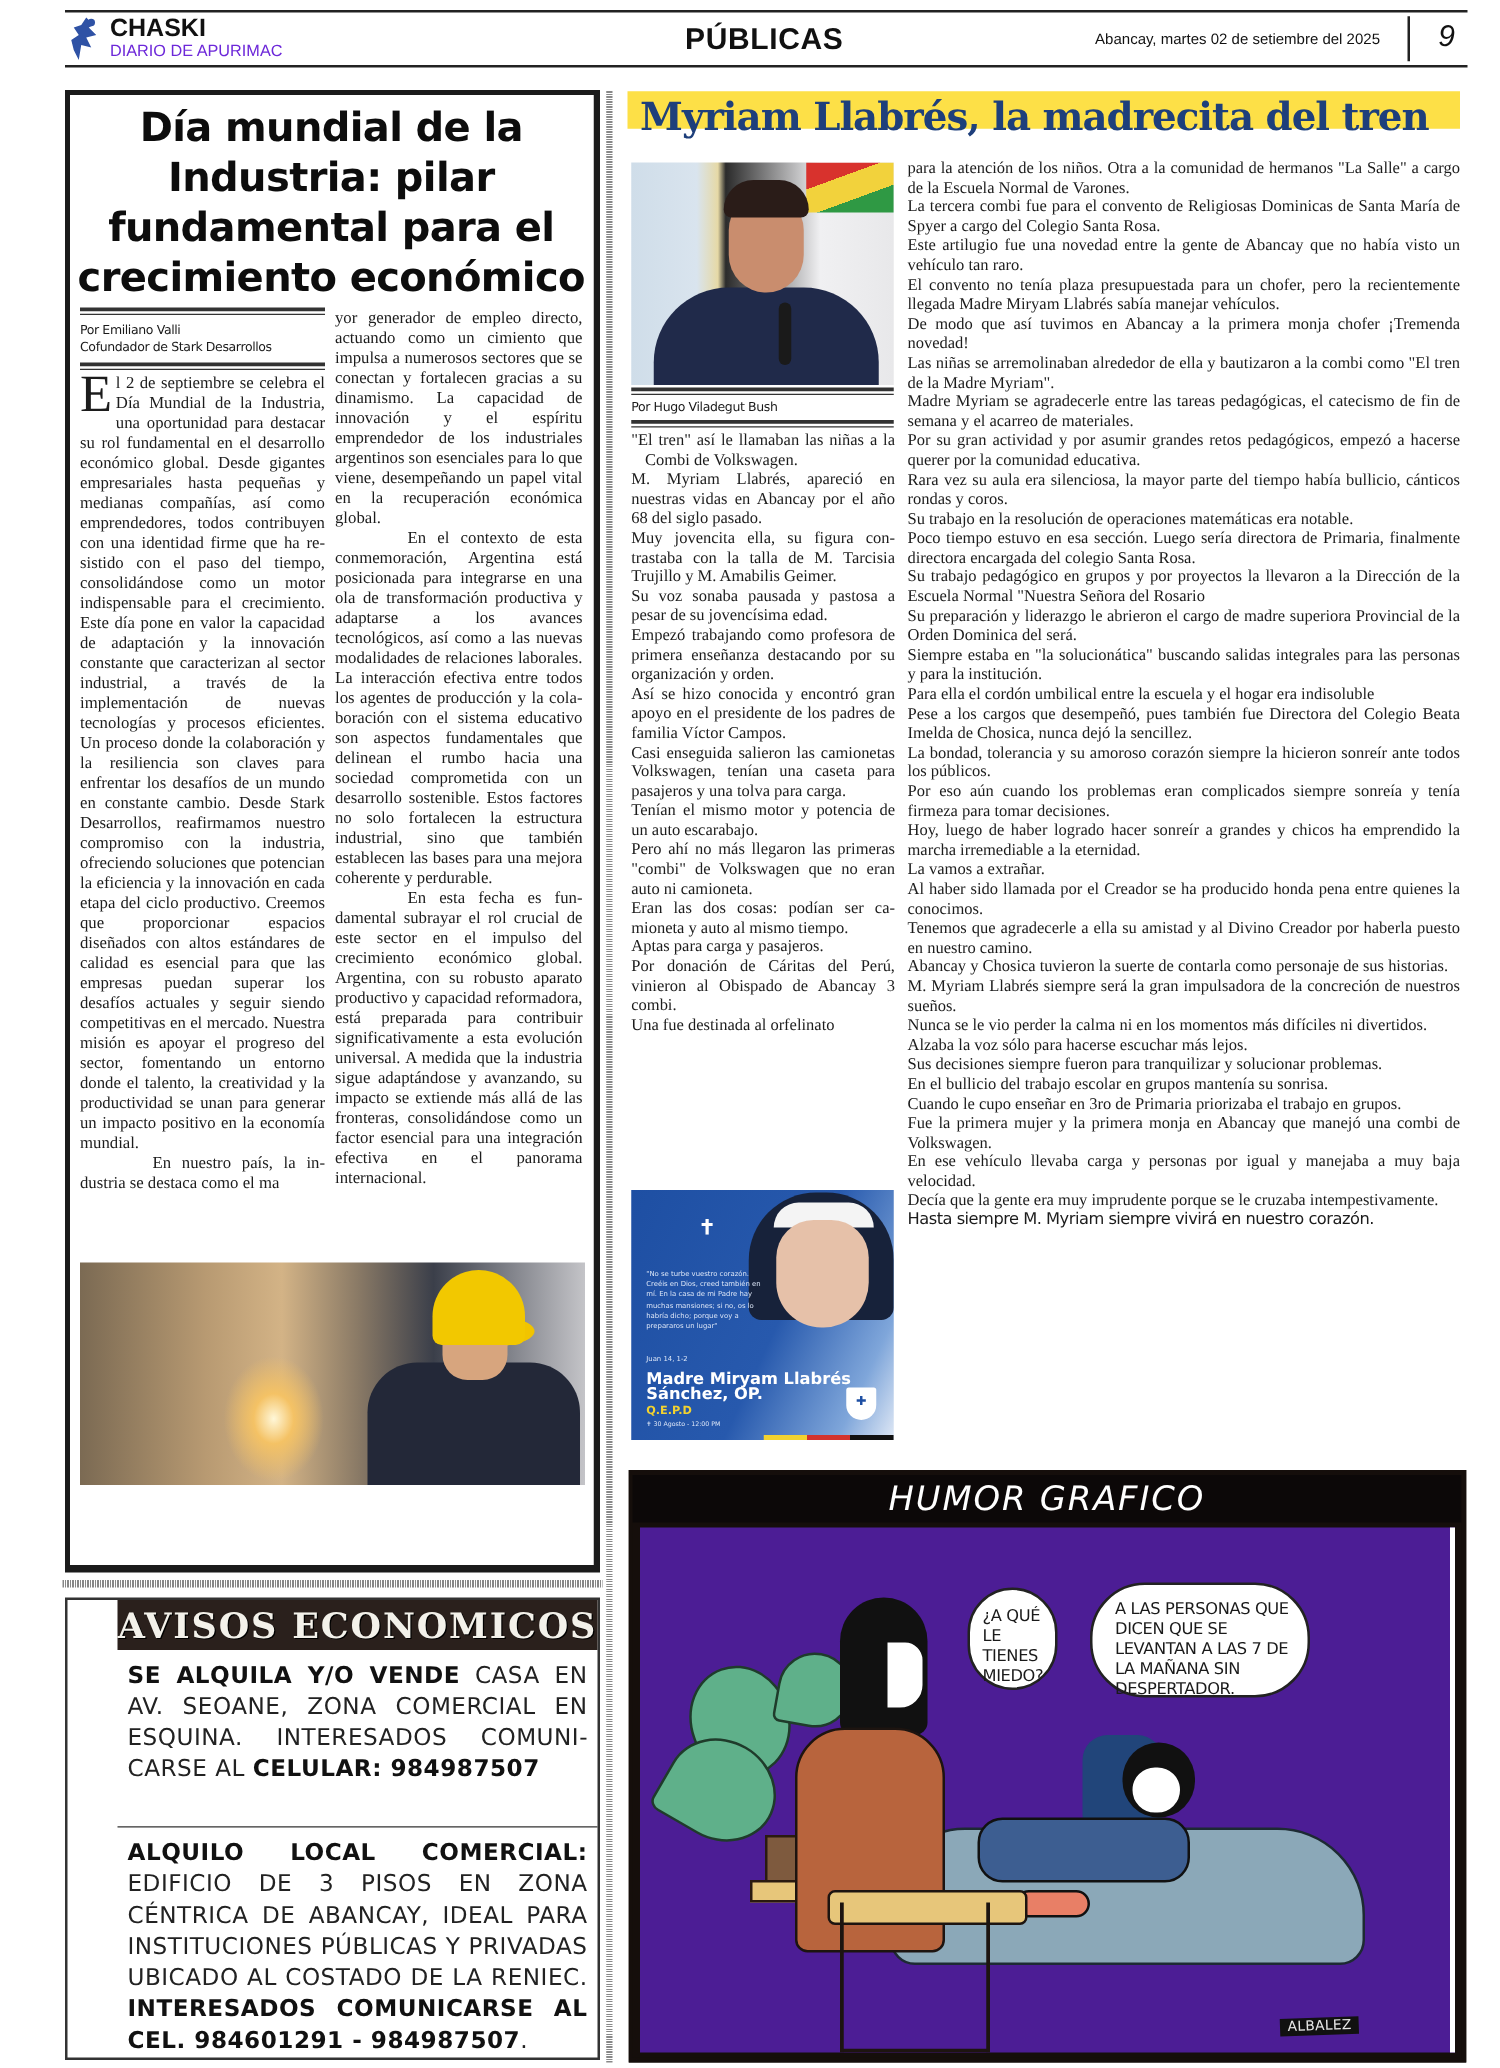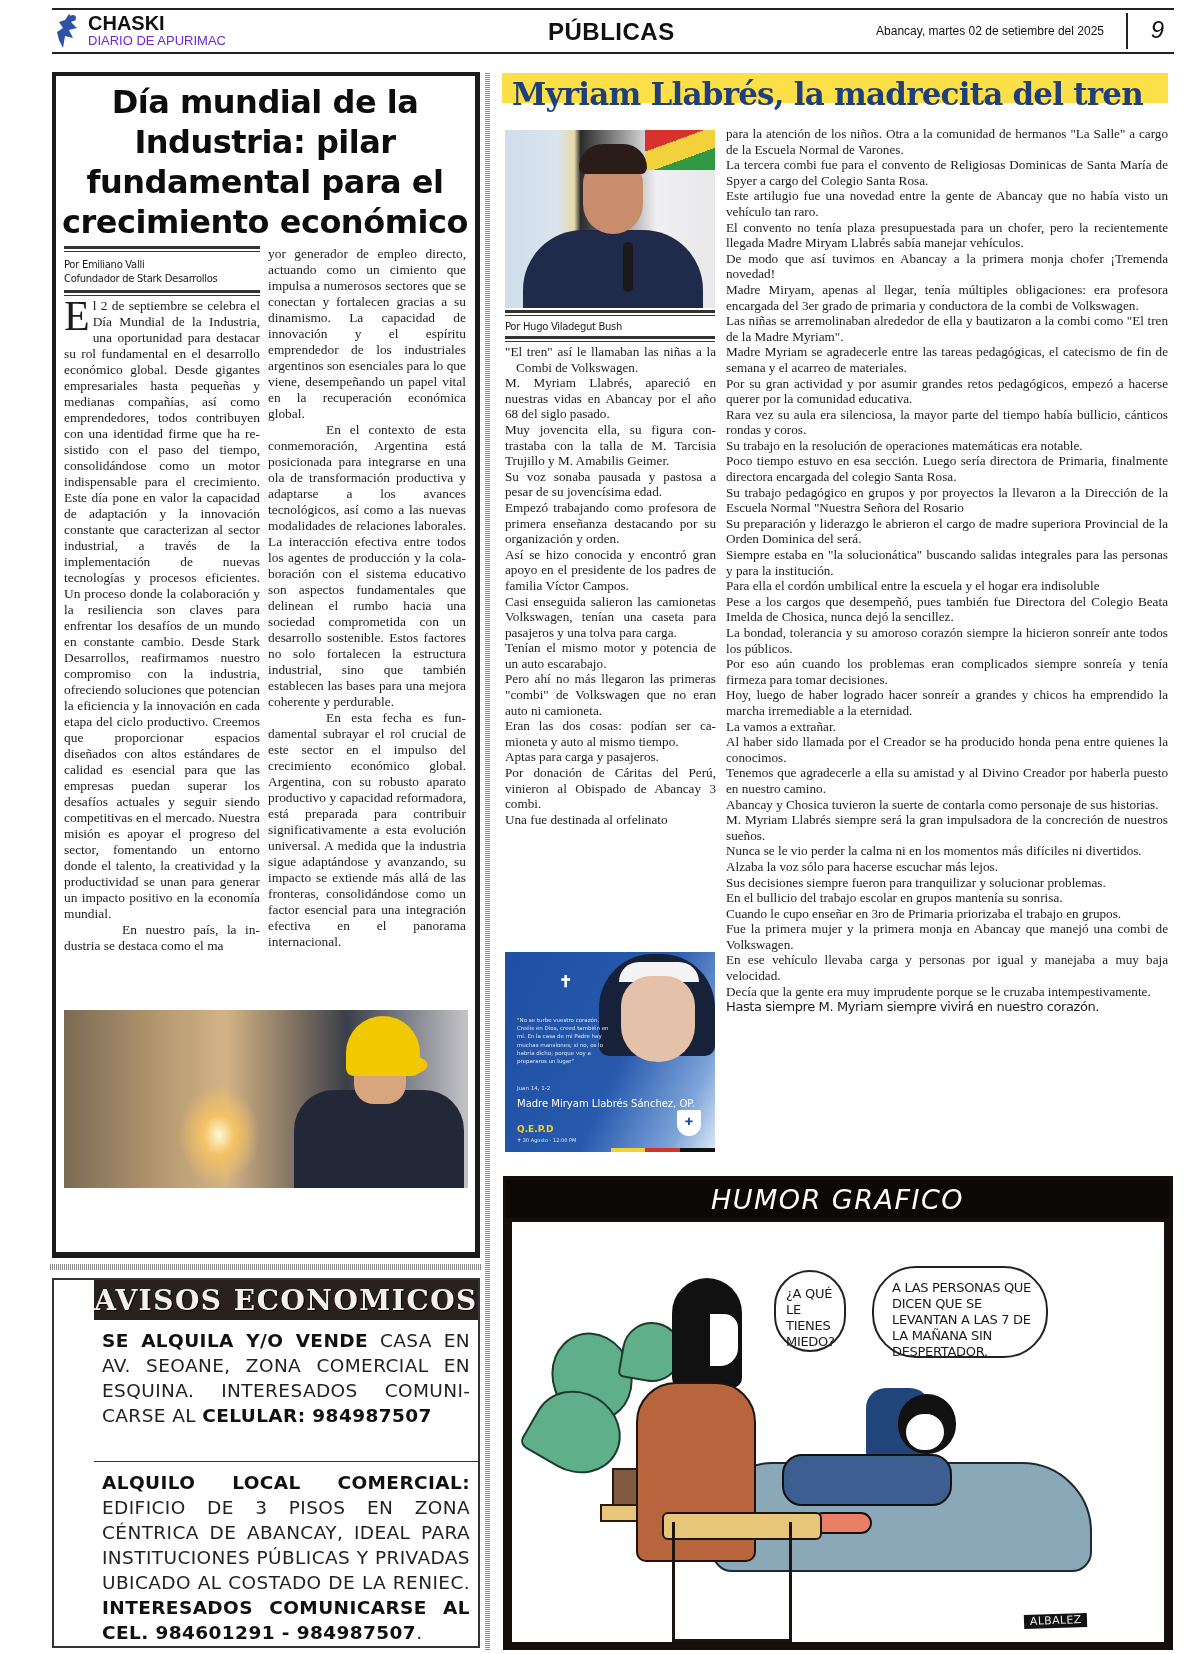--- a/index.html
+++ b/index.html
@@ -91,33 +91,33 @@
 
   
   .obituary { position: absolute; left: 505px; top: 952px; width: 210px; height: 200px;
     background: linear-gradient(115deg, #1e4fa3 0%, #2759ad 55%, #7fa6da 85%, #dfe8f5 100%); overflow: hidden; color: #fff; }
   .ob-veil { position: absolute; left: 94px; top: 2px; width: 116px; height: 102px; background: #17223a; border-radius: 54px 54px 10px 10px; }
   .ob-wimple { position: absolute; left: 114px; top: 10px; width: 80px; height: 20px; background: #f4f4f4; border-radius: 40px 40px 0 0; }
   .ob-face { position: absolute; left: 116px; top: 24px; width: 74px; height: 86px; background: #e6c1a9; border-radius: 30px 30px 36px 36px; }
   .ob-cross { position: absolute; left: 54px; top: 20px; font-size: 16px; font-weight: bold; }
   .ob-quote { position: absolute; left: 12px; top: 64px; width: 92px; font-family: "DejaVu Sans", sans-serif; font-size: 5.5px; line-height: 8.2px; color: #dce6f7; }
   .ob-ref { position: absolute; left: 12px; top: 133px; font-family: "DejaVu Sans", sans-serif; font-size: 5.5px; color: #dce6f7; }
-  .ob-name { position: absolute; left: 12px; top: 146px; font-family: "DejaVu Sans", sans-serif; font-weight: normal; font-size: 10px; line-height: 12px; }
+  .ob-name { position: absolute; left: 12px; top: 146px; font-family: "DejaVu Sans", sans-serif; font-weight: bold; font-size: 13px; line-height: 12px; }
   .ob-qepd { position: absolute; left: 12px; top: 172px; font-family: "DejaVu Sans", sans-serif; font-weight: bold; font-size: 9px; color: #f2d230; }
   .ob-date { position: absolute; left: 12px; top: 185px; font-family: "DejaVu Sans", sans-serif; font-size: 5px; color: #dce6f7; }
   .ob-shield { position: absolute; left: 172px; top: 158px; width: 24px; height: 26px; background: #fff; border-radius: 2px 2px 12px 12px; color: #1e4fa3; font-size: 10px; text-align: center; line-height: 24px; }
   .ob-band { position: absolute; left: 106px; top: 196px; width: 104px; height: 4px;
     background: linear-gradient(90deg, #f2d230 0 33%, #d3332d 33% 66%, #111 66%); }
 
   
   .humor { position: absolute; left: 503px; top: 1176px; width: 670px; height: 474px;
     border: 4px solid #150e0b; border-left-width: 3px; background: #150e0b; }
   .humor-title { height: 38px; background: #0c0808; color: #fff; text-align: center;
     font-family: "DejaVu Sans", sans-serif; font-size: 27px; line-height: 40px; letter-spacing: 1.5px; font-style: italic; }
-  .comic { position: absolute; left: 6px; top: 42px; width: 652px; height: 420px; background: #ffffff; overflow: hidden; border-right: 4px solid #fff; }
+  .comic { position: absolute; left: 6px; top: 42px; width: 652px; height: 420px; background: #4c1d95; overflow: hidden; border-right: 4px solid #fff; }
   .bubble { position: absolute; background: #fff; border: 2px solid #222; color: #1a1a1a;
     font-family: "DejaVu Sans", sans-serif; text-transform: uppercase; font-size: 13px; line-height: 16px; letter-spacing: -0.3px; }
   .b1 { left: 262px; top: 48px; width: 72px; height: 82px; border-radius: 38px; padding: 14px 6px 0 10px; }
   .b2 { left: 360px; top: 44px; width: 176px; height: 92px; border-radius: 44px; padding: 12px 8px 0 18px; }
   .plant-leaf { position: absolute; background: #5fb08a; border: 2px solid #1f3b2b; border-radius: 50% 50% 50% 10%; }
   .pot { position: absolute; left: 100px; top: 246px; width: 30px; height: 40px; background: #7e5a3e; border: 2px solid #2a1a10; }
   .table { position: absolute; left: 88px; top: 282px; width: 60px; height: 18px; background: #e7c67a; border: 2px solid #2a1a10; }
   .sofa { position: absolute; left: 200px; top: 240px; width: 380px; height: 110px; background: #8ba8b8; border: 2px solid #1d2a33; border-radius: 60px 70px 20px 20px; }
   .therapist-body { position: absolute; left: 124px; top: 160px; width: 120px; height: 180px; background: #b8643d; border: 2px solid #1d1410; border-radius: 40px 40px 10px 10px; }
   .therapist-hair { position: absolute; left: 160px; top: 56px; width: 70px; height: 110px; background: #111; border-radius: 35px 35px 10px 10px; }
@@ -239,21 +239,20 @@
   <div class="ob-band"></div>
 </div>
 
 <div class="ra-col2">
   <div class="body-text" id="ra-col2-body">
       <p>para la atención de los niños. Otra a la comunidad de hermanos "La Sa­lle" a cargo de la Escuela Normal de Varones.</p>
       <p>La tercera combi fue para el convento de Religiosas Dominicas de Santa María de Spyer a cargo del Colegio Santa Rosa.</p>
       <p>Este artilugio fue una novedad entre la gente de Abancay que no había visto un vehículo tan raro.</p>
       <p>El convento no tenía plaza presupuestada para un chofer, pero la recien­temente llegada Madre Miryam Llabrés sabía manejar vehículos.</p>
       <p>De modo que así tuvimos en Abancay a la primera monja chofer ¡Tre­menda novedad!</p>
-      <p>Madre Miryam, apenas al llegar, tenía múltiples obligaciones: era profe­sora encargada del 3er grado de primaria y conductora de la combi de Volkswagen.</p>
       <p>Las niñas se arremolinaban alrededor de ella y bautizaron a la combi como "El tren de la Madre Myriam".</p>
       <p>Madre Myriam se agradecerle entre las tareas pedagógicas, el catecismo de fin de semana y el acarreo de materiales.</p>
       <p>Por su gran actividad y por asumir grandes retos pedagógicos, empezó a hacerse querer por la comunidad educativa.</p>
       <p>Rara vez su aula era silenciosa, la mayor parte del tiempo había bullicio, cánticos rondas y coros.</p>
       <p>Su trabajo en la resolución de operaciones matemáticas era notable.</p>
       <p>Poco tiempo estuvo en esa sección. Luego sería directora de Primaria, finalmente directora encargada del colegio Santa Rosa.</p>
       <p>Su trabajo pedagógico en grupos y por proyectos la llevaron a la Direc­ción de la Escuela Normal "Nuestra Señora del Rosario</p>
       <p>Su preparación y liderazgo le abrieron el cargo de madre superiora Pro­vincial de la Orden Dominica del será.</p>
       <p>Siempre estaba en "la solucionática" buscando salidas integrales para las personas y para la institución.</p>
       <p>Para ella el cordón umbilical entre la escuela y el hogar era indisoluble</p>

